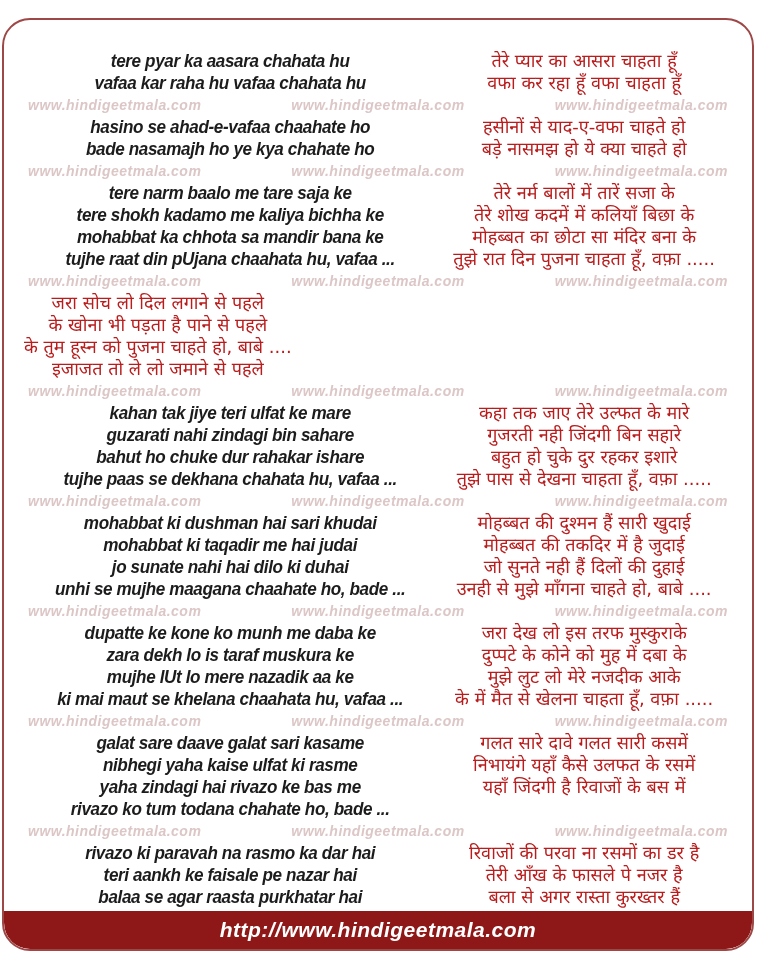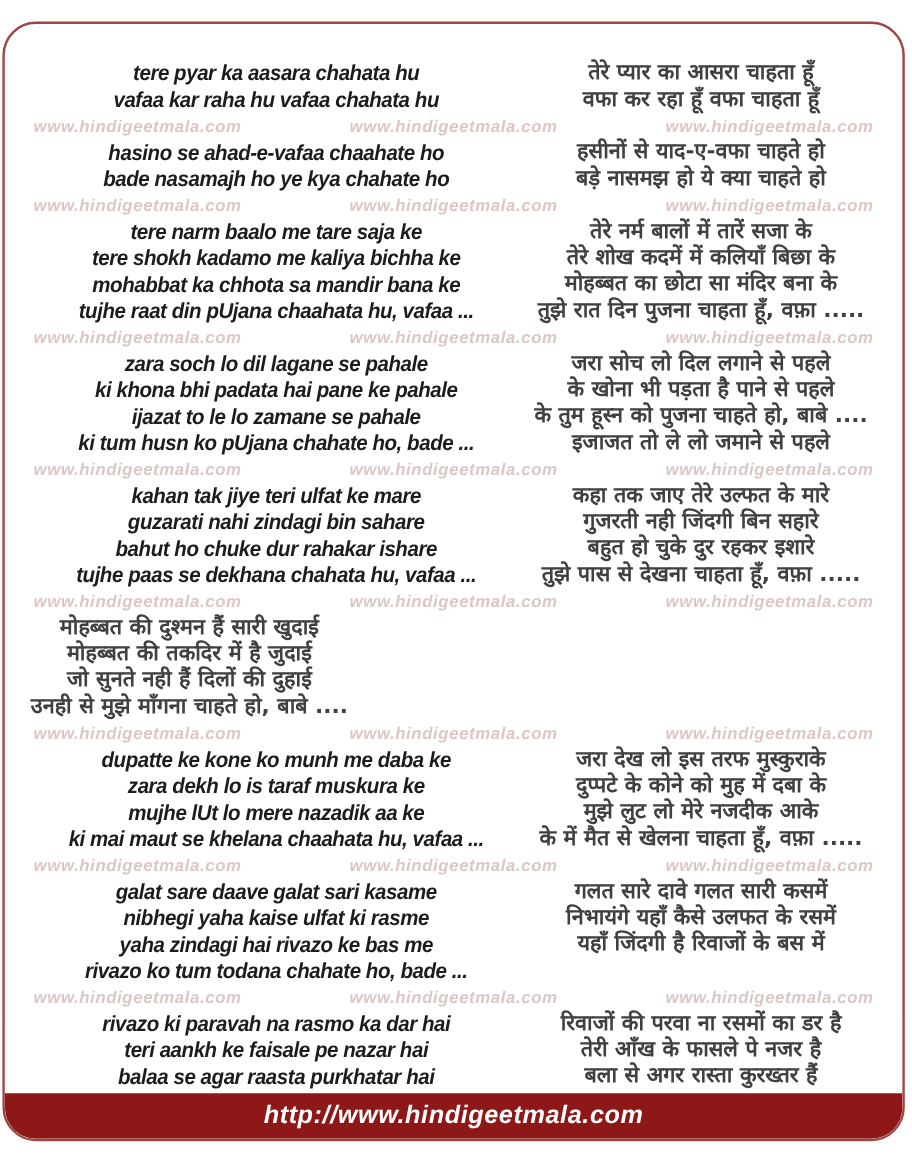--- a/index.html
+++ b/index.html
@@ -59,24 +59,24 @@
     font-size: 18px;
     line-height: 22px;
     letter-spacing: -0.4px;
     color: #1c1c1c;
     white-space: nowrap;
     transform: scaleX(0.95);
     transform-origin: center;
   }
   .line-hi {
     text-align: center;
-    font-weight: bold;
+    font-weight: normal;
     font-size: 18px;
     line-height: 22px;
-    color: #404040;
+    color: #b91c1c;
     white-space: nowrap;
     font-family: "DejaVu Sans", sans-serif;
   }
   .wm-row {
     height: 22px;
     display: flex;
     align-items: center;
     justify-content: space-between;
     padding: 0 24px;
     overflow: hidden;
@@ -159,26 +159,20 @@
             <div class="line-hi">मोहब्बत का छोटा सा मंदिर बना के</div>
             <div class="line-hi">तुझे रात दिन पुजना चाहता हूँ, वफ़ा .....</div>
           </div>
         </div>
         <div class="wm-row">
           <span class="wm-text">www.hindigeetmala.com</span>
           <span class="wm-text">www.hindigeetmala.com</span>
           <span class="wm-text">www.hindigeetmala.com</span>
         </div>
         <div class="stanza-row">
-          <div class="col-english">
-            <div class="line-en">zara soch lo dil lagane se pahale</div>
-            <div class="line-en">ki khona bhi padata hai pane ke pahale</div>
-            <div class="line-en">ijazat to le lo zamane se pahale</div>
-            <div class="line-en">ki tum husn ko pUjana chahate ho, bade ...</div>
-          </div>
           <div class="col-hindi">
             <div class="line-hi">जरा सोच लो दिल लगाने से पहले</div>
             <div class="line-hi">के खोना भी पड़ता है पाने से पहले</div>
             <div class="line-hi">के तुम हूस्न को पुजना चाहते हो, बाबे ....</div>
             <div class="line-hi">इजाजत तो ले लो जमाने से पहले</div>
           </div>
         </div>
         <div class="wm-row">
           <span class="wm-text">www.hindigeetmala.com</span>
           <span class="wm-text">www.hindigeetmala.com</span>
@@ -197,20 +191,26 @@
             <div class="line-hi">बहुत हो चुके दुर रहकर इशारे</div>
             <div class="line-hi">तुझे पास से देखना चाहता हूँ, वफ़ा .....</div>
           </div>
         </div>
         <div class="wm-row">
           <span class="wm-text">www.hindigeetmala.com</span>
           <span class="wm-text">www.hindigeetmala.com</span>
           <span class="wm-text">www.hindigeetmala.com</span>
         </div>
         <div class="stanza-row">
+          <div class="col-english">
+            <div class="line-en">mohabbat ki dushman hai sari khudai</div>
+            <div class="line-en">mohabbat ki taqadir me hai judai</div>
+            <div class="line-en">jo sunate nahi hai dilo ki duhai</div>
+            <div class="line-en">unhi se mujhe maagana chaahate ho, bade ...</div>
+          </div>
           <div class="col-hindi">
             <div class="line-hi">मोहब्बत की दुश्मन हैं सारी खुदाई</div>
             <div class="line-hi">मोहब्बत की तकदिर में है जुदाई</div>
             <div class="line-hi">जो सुनते नही हैं दिलों की दुहाई</div>
             <div class="line-hi">उनही से मुझे माँगना चाहते हो, बाबे ....</div>
           </div>
         </div>
         <div class="wm-row">
           <span class="wm-text">www.hindigeetmala.com</span>
           <span class="wm-text">www.hindigeetmala.com</span>

